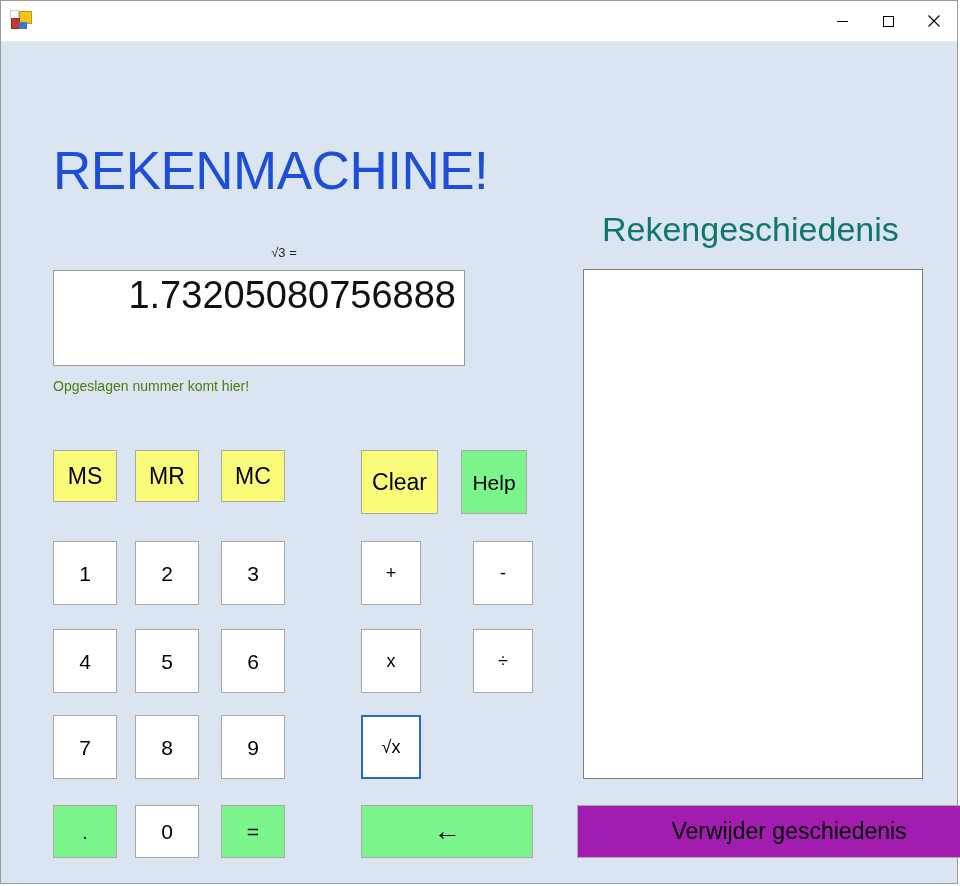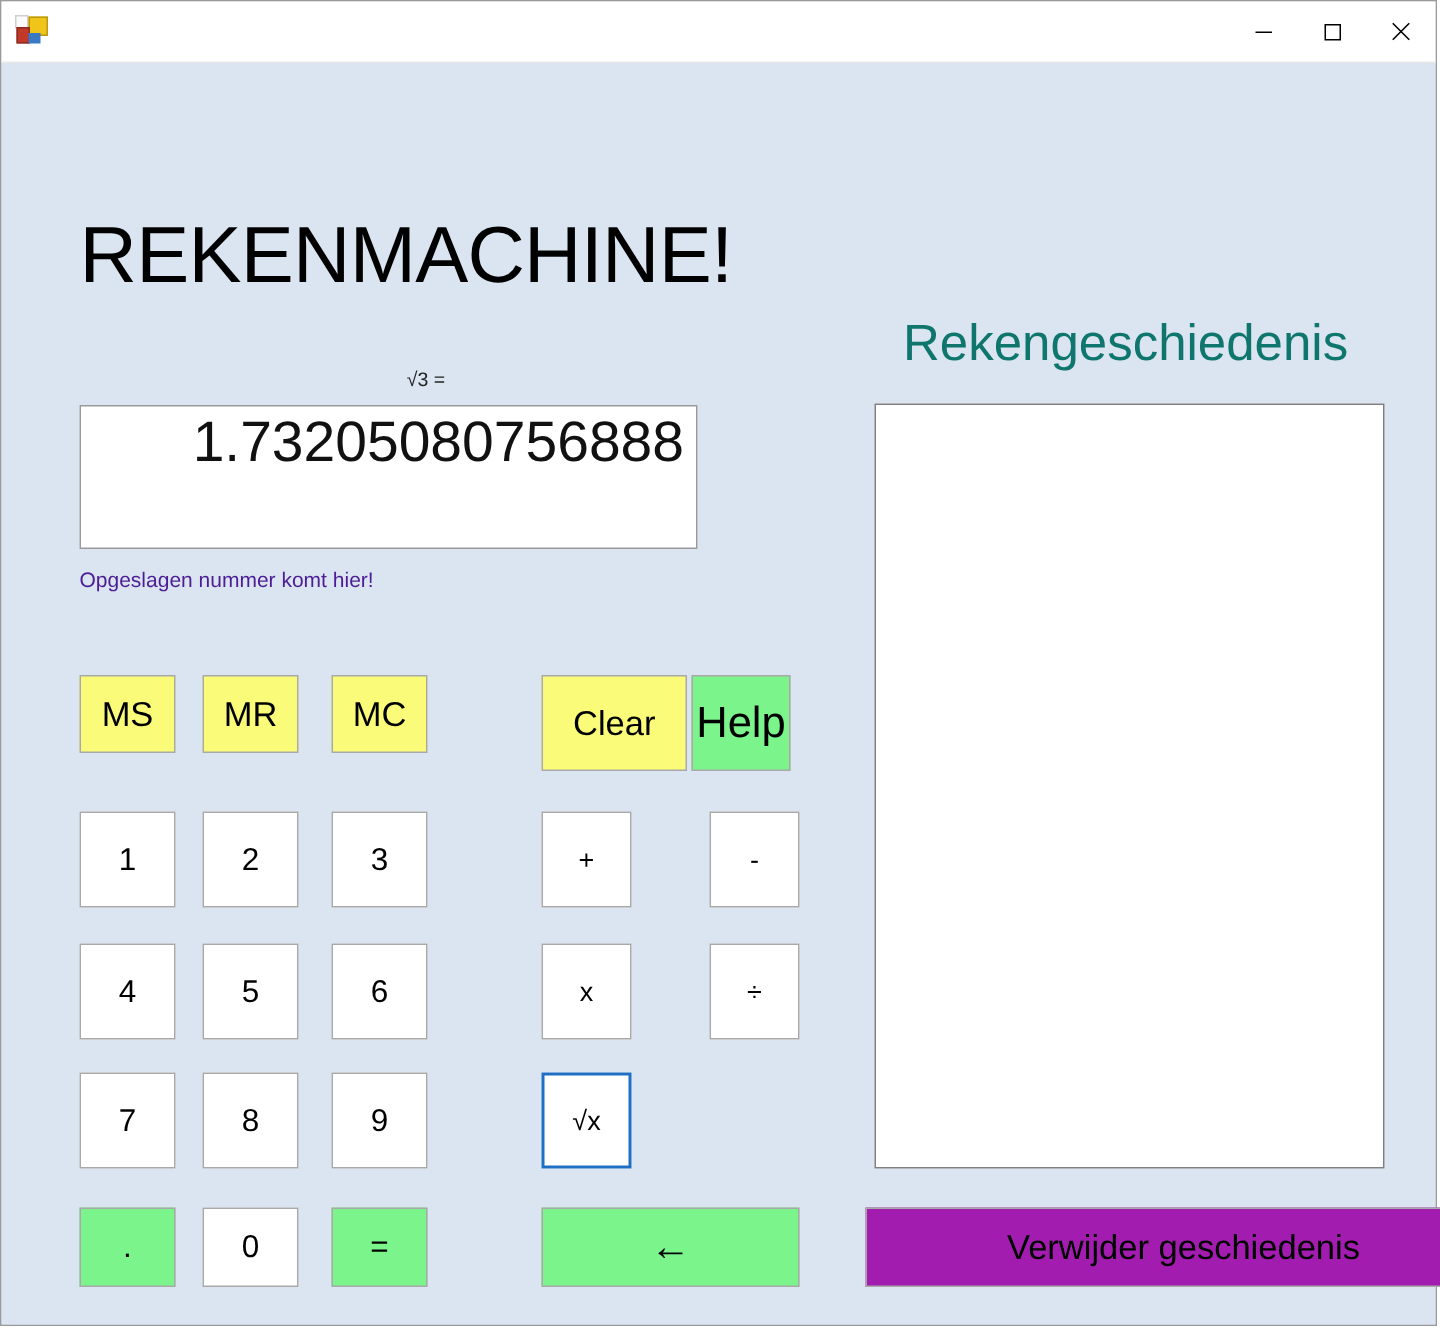--- a/index.html
+++ b/index.html
@@ -73,21 +73,21 @@
     flex: 1 1 auto;
     background: #dbe4f1;
   }
 
   .app-title {
     position: absolute;
     left: 52px;
     top: 102px;
     font-size: 53px;
     line-height: 1;
-    color: #000000;
+    color: #1d4ed8;
     white-space: nowrap;
     letter-spacing: -0.5px;
   }
 
   .history-title {
     position: absolute;
     left: 601px;
     top: 170px;
     font-size: 34px;
     line-height: 1;
@@ -124,21 +124,21 @@
     line-height: 1.18;
     color: #111111;
     white-space: nowrap;
   }
 
   .memory-label {
     position: absolute;
     left: 52px;
     top: 336px;
     font-size: 14px;
-    color: #4c1d95;
+    color: #4d7c0f;
     white-space: nowrap;
   }
 
   
   .btn {
     position: absolute;
     box-sizing: border-box;
     background: #ffffff;
     border: 1px solid #a9a9a9;
     color: #000000;
@@ -155,29 +155,29 @@
     height: 64px;
     font-size: 21px;
   }
   .btn.mem {
     width: 64px;
     height: 52px;
     font-size: 23px;
     background: #fbfb7a;
   }
   .btn.clear {
-    width: 97px;
+    width: 77px;
     height: 64px;
     font-size: 23px;
     background: #fbfb7a;
   }
   .btn.help {
     width: 66px;
     height: 64px;
-    font-size: 29px;
+    font-size: 21px;
     background: #7bf58b;
   }
   .btn.op {
     width: 60px;
     height: 64px;
     font-size: 18px;
   }
   .btn.green {
     background: #7bf58b;
   }

